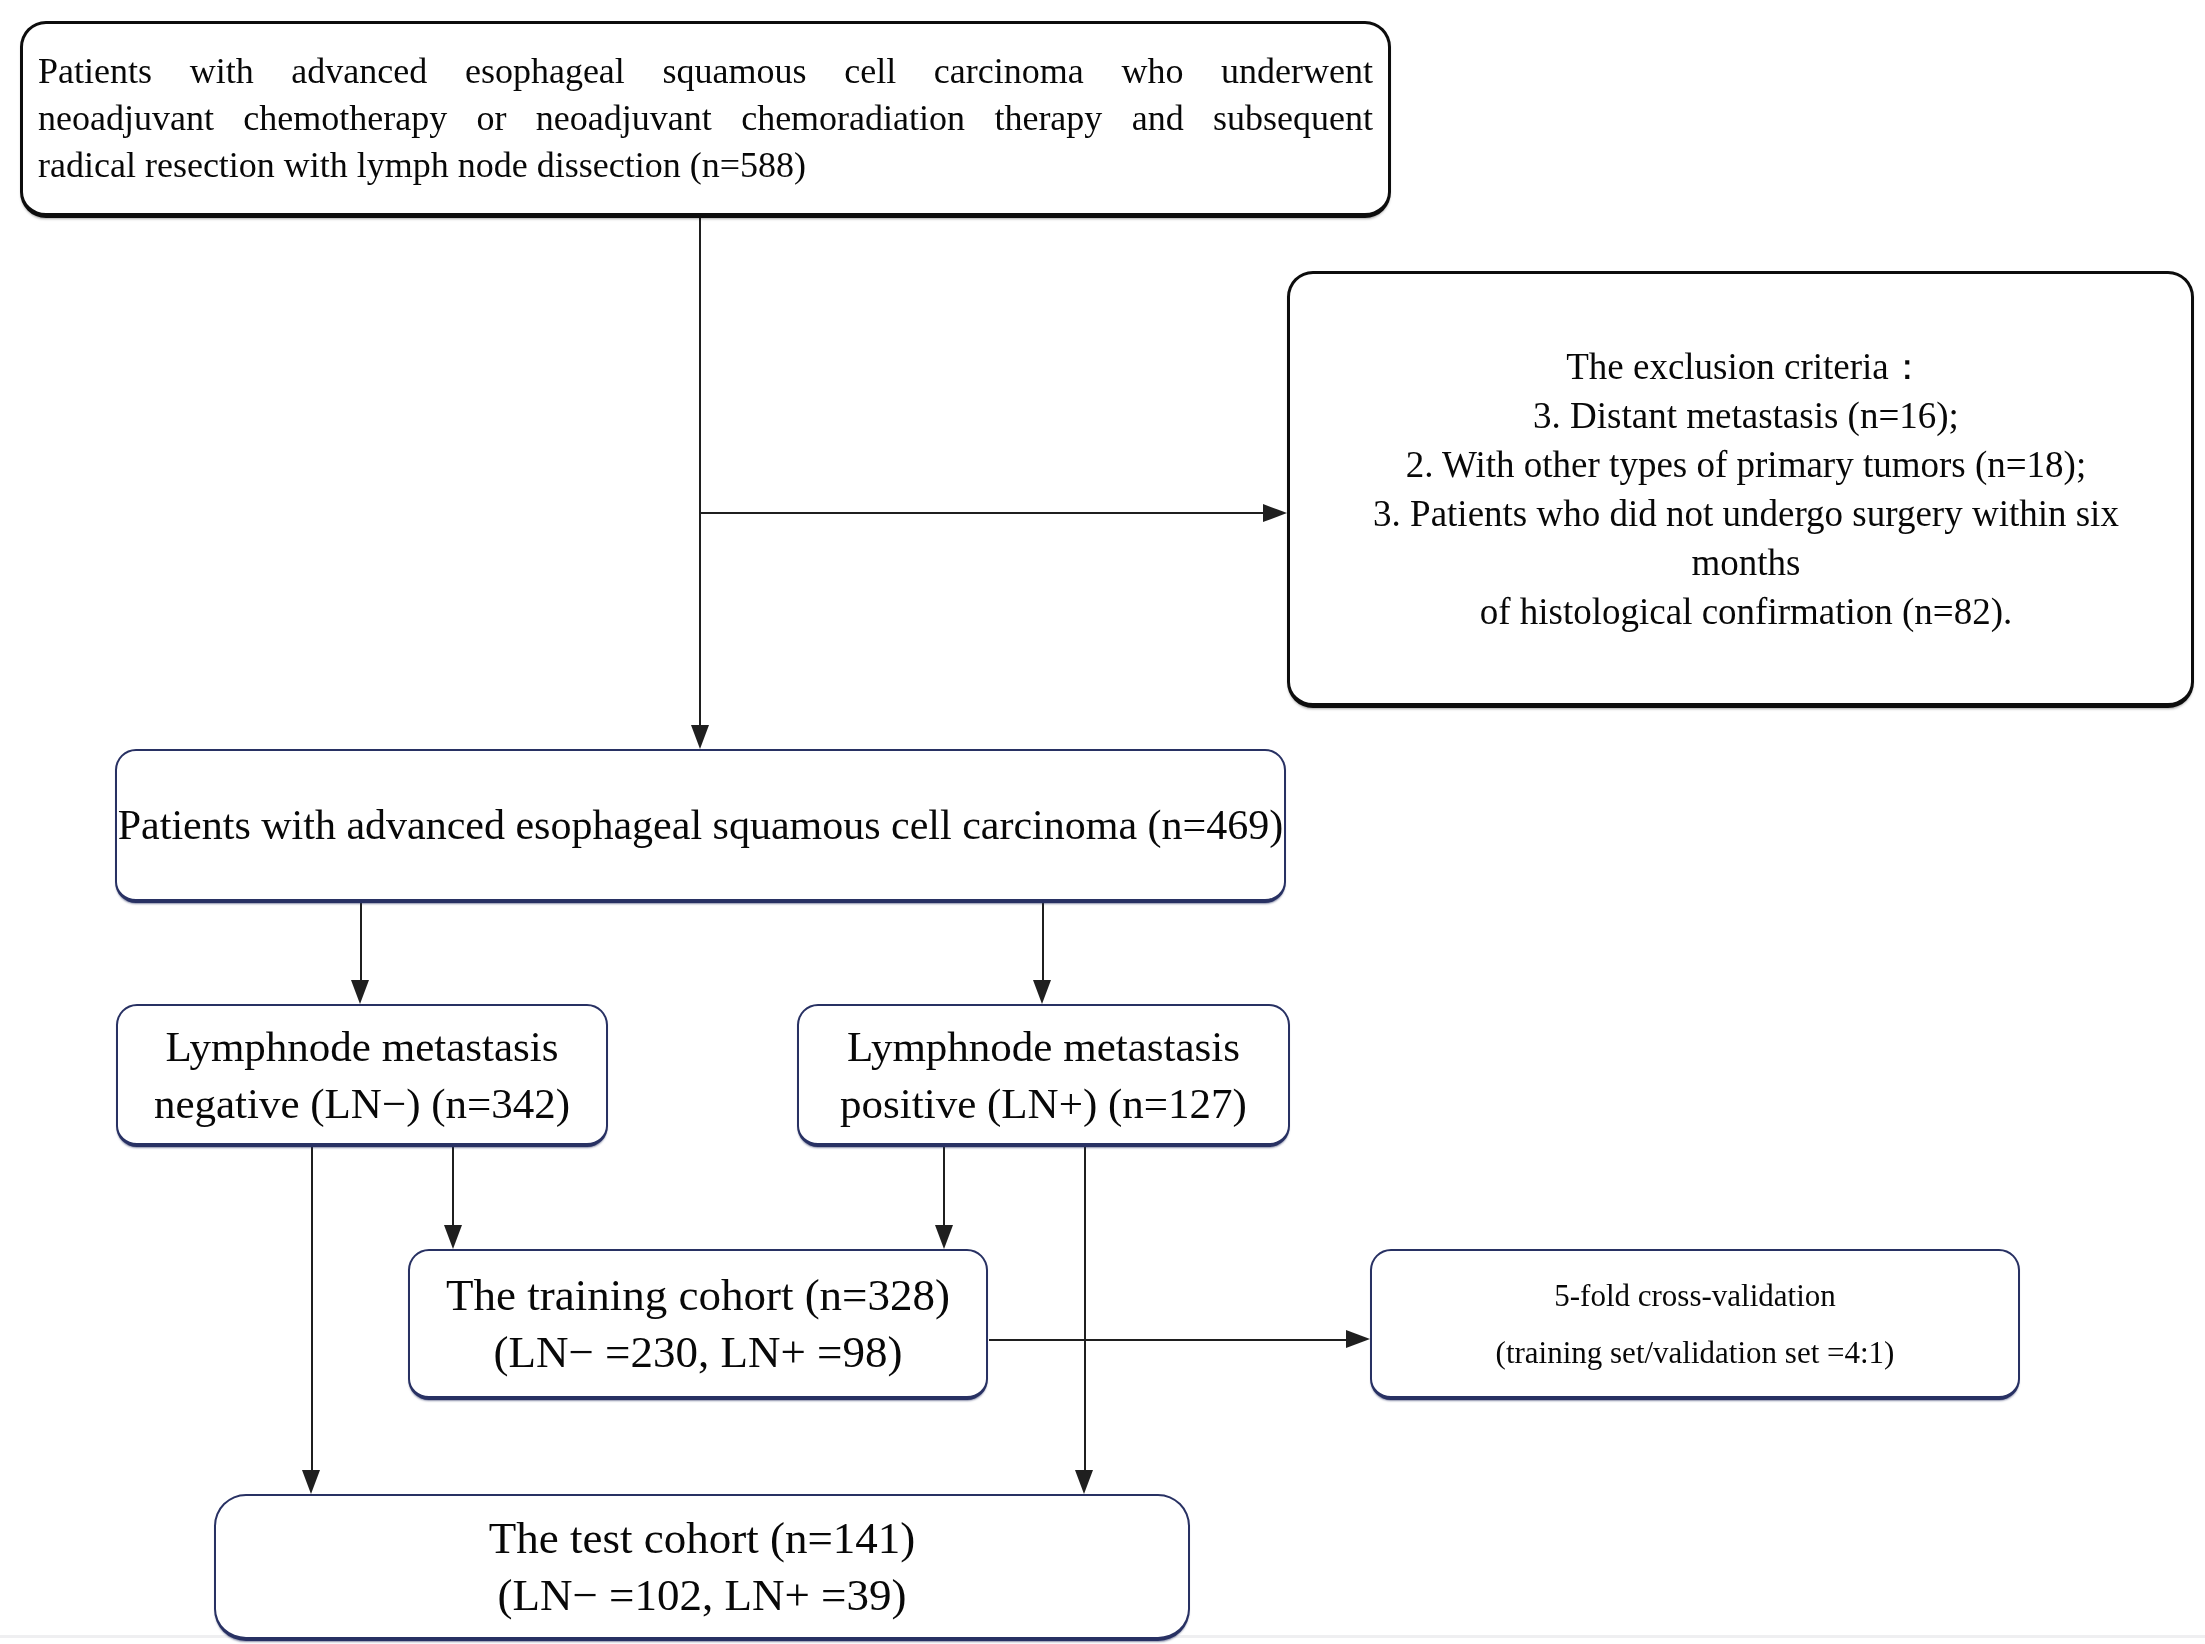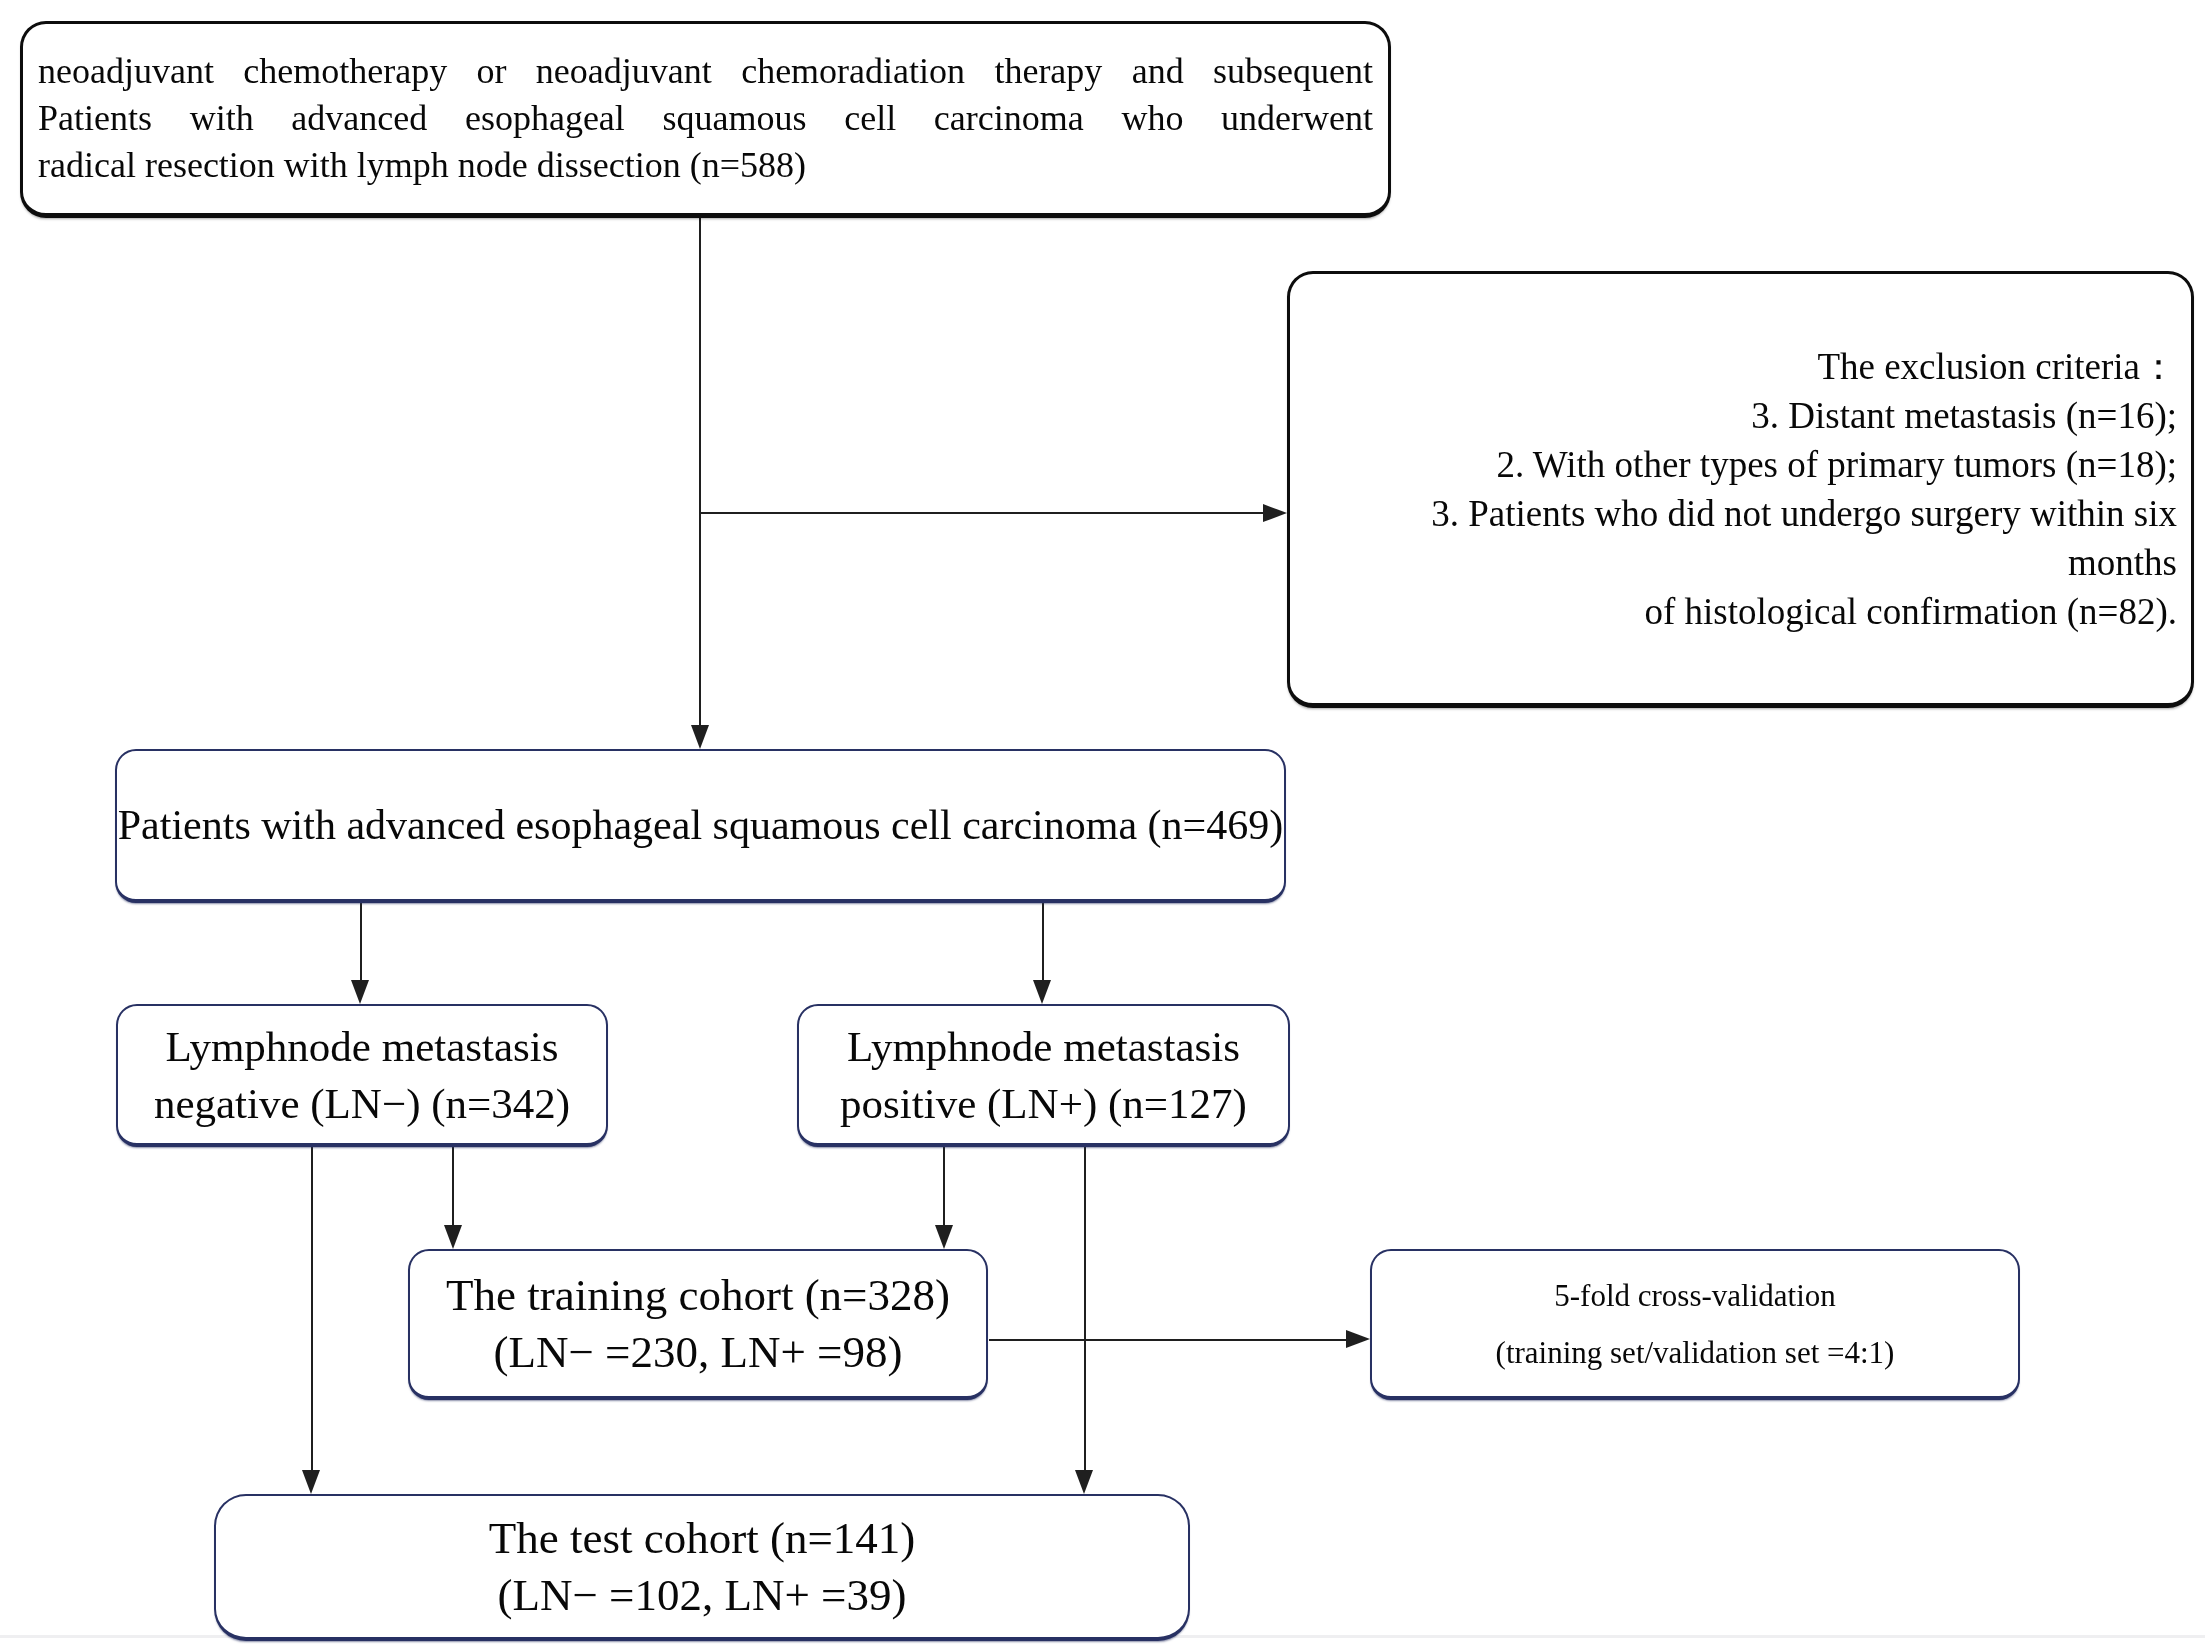--- a/index.html
+++ b/index.html
@@ -38,21 +38,21 @@
     text-align:center;
     width:100%;
     font-family:Liberation Serif, serif;
   }
   
   #b-top{left:20px;top:21px;width:1371px;height:197px;padding:0 15px;font-size:36px;line-height:47px;}
   #b-top .tline{text-align:left;}
   #b-top .tline.jl{text-align:justify;text-align-last:justify;}
   
   #b-excl{left:1287px;top:271px;width:907px;height:437px;padding:0 14px 0 25px;font-size:37px;line-height:49px;}
-  #b-excl .tline{text-align:right;}
+  #b-excl .tline{text-align:center;}
   
   #b-469{left:115px;top:749px;width:1171px;height:154px;font-size:42px;line-height:50px;}
   
   #b-lnneg{left:116px;top:1004px;width:492px;height:143px;font-size:43px;line-height:57px;}
   #b-lnpos{left:797px;top:1004px;width:493px;height:143px;font-size:43px;line-height:57px;}
   
   #b-train{left:408px;top:1249px;width:580px;height:151px;font-size:45px;line-height:57px;border-radius:21px;}
   #b-5fold{left:1370px;top:1249px;width:650px;height:151px;font-size:31px;line-height:57px;}
   #b-test{left:214px;top:1494px;width:976px;height:147px;font-size:45px;line-height:57px;border-radius:32px;}
   
@@ -75,22 +75,22 @@
   .bottom-rule{position:absolute;left:0;top:1635px;width:2205px;height:3px;background:#efeff1;z-index:0;}
 </style>
 </head>
 <body>
 
 <div class="canvas">
 
   <div class="bottom-rule"></div>
 
   <div class="box black" id="b-top">
+    <div class="tline jl">Patients with advanced esophageal squamous cell carcinoma who underwent</div>
     <div class="tline jl">neoadjuvant chemotherapy or neoadjuvant chemoradiation therapy and subsequent</div>
-    <div class="tline jl">Patients with advanced esophageal squamous cell carcinoma who underwent</div>
     <div class="tline">radical resection with lymph node dissection (n=588)</div>
   </div>
 
   <div class="box black" id="b-excl">
     <div class="tline">The exclusion criteria：</div>
     <div class="tline">3. Distant metastasis (n=16);</div>
     <div class="tline">2. With other types of primary tumors (n=18);</div>
     <div class="tline">3. Patients who did not undergo surgery within six months</div>
     <div class="tline">of histological confirmation (n=82).</div>
   </div>

